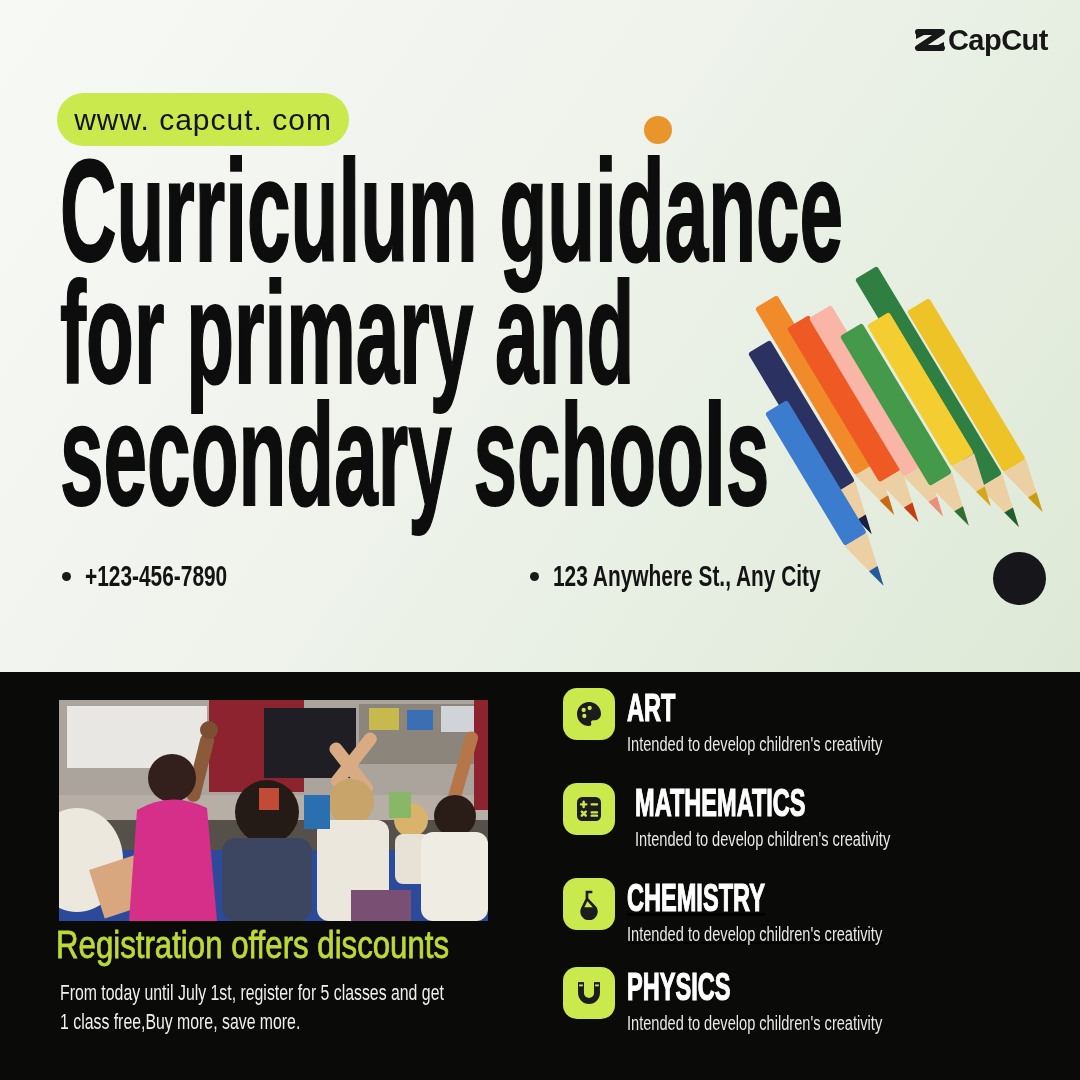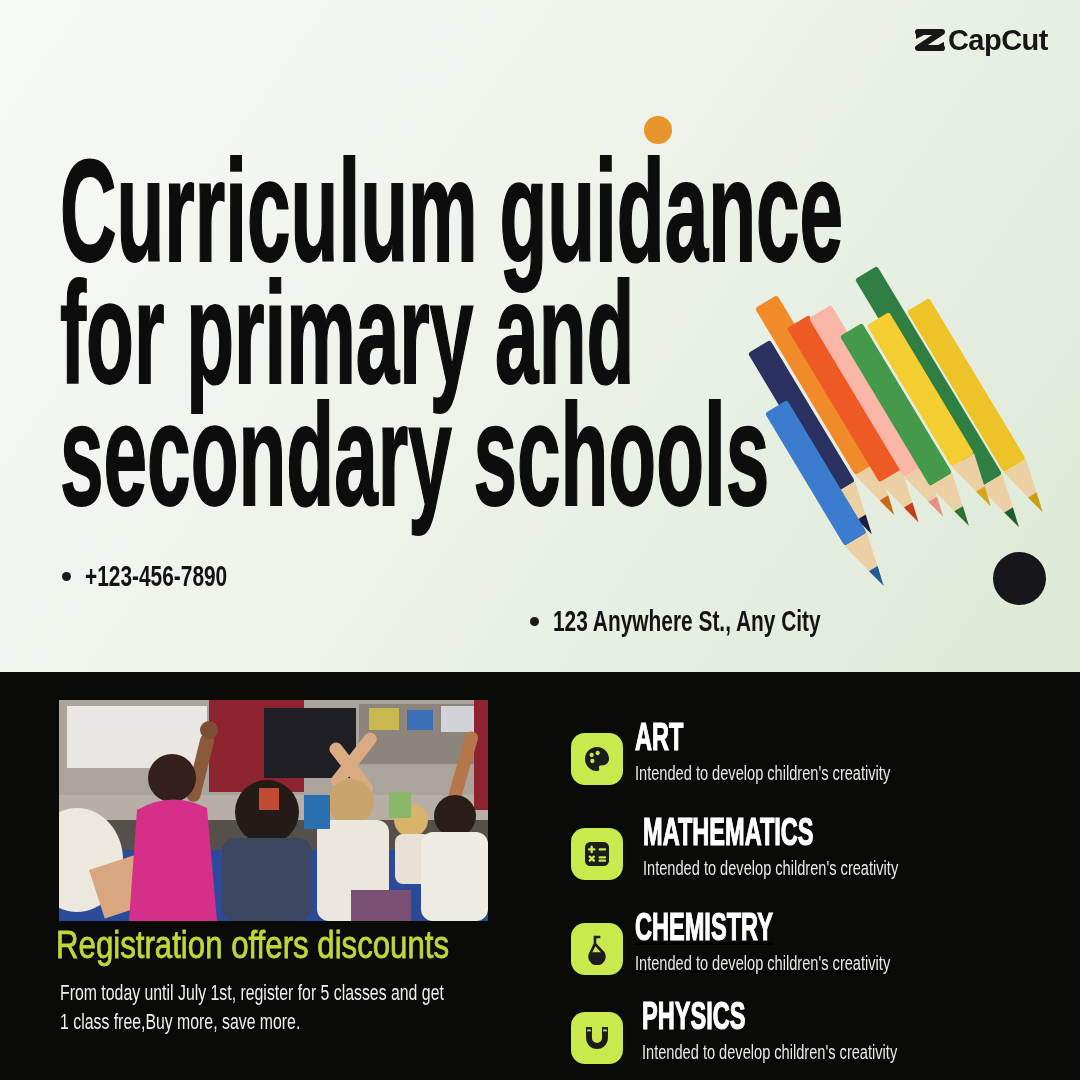--- a/index.html
+++ b/index.html
@@ -33,35 +33,35 @@
   .h-line {
     display:block; height:122px; font-size:145px; line-height:122px;
     font-weight:700; color:#0d0d0d; -webkit-text-stroke:2px #0d0d0d;
     white-space:nowrap; transform:scaleX(0.54); transform-origin:0 0;
   }
 
   .contact-item { position:absolute; top:560px; display:flex; align-items:center; z-index:3; }
   .contact-dot { width:9px; height:9px; border-radius:50%; background:#1a1a1a; margin-right:14px; flex:none; }
   .contact-text { font-size:29px; font-weight:700; color:#141414; white-space:nowrap;
     transform:scaleX(0.72); transform-origin:0 50%; }
-  .c1 { left:62px;justify-content:flex-end; } .c2 { left:278px; } .c3 { left:530px;margin-top:45px; }
+  .c1 { left:62px;justify-content:flex-end; } .c2 { left:278px; } .c3 { left:530px; }
 
   
   .bottom-section { position:absolute; left:0; top:672px; width:1080px; height:408px; background:#0a0a08; }
   .photo { position:absolute; left:59px; top:28px; width:429px; height:221px; overflow:hidden; }
 
   .offer-title { position:absolute; left:56px; top:251px; font-size:39px; color:#bdd938;
     -webkit-text-stroke:0.8px #bdd938; white-space:nowrap; transform:scaleX(0.80); transform-origin:0 0; }
   .offer-body { position:absolute; left:60px; top:306px; }
   .offer-body div { font-size:22px; line-height:29px; color:#f0f0f0; white-space:nowrap;
     transform:scaleX(0.72); transform-origin:0 0; }
 
   .subjects { position:absolute; left:563px; top:14px; }
-  .subject-item { position:absolute; left:8px; display:flex; align-items:flex-end;margin-top:29px; }
-  .s1 { top:2px; } .s2 { top:97px;gap:8px; } .s3 { top:192px;text-decoration:underline; } .s4 { top:281px;gap:7px; }
+  .subject-item { position:absolute; left:0; display:flex; align-items:flex-start; }
+  .s1 { top:2px; } .s2 { top:97px;gap:8px; } .s3 { top:192px;text-decoration:underline; } .s4 { top:281px; }
   .subject-icon { width:52px; height:52px; background:#c9e94d; border-radius:14px; flex:none;
     display:flex; align-items:center; justify-content:center; }
   .subject-text { margin-left:12px; }
   .subject-name { font-size:38px; line-height:40px; font-weight:700; color:#ffffff;
     -webkit-text-stroke:1.2px #ffffff; white-space:nowrap;
     transform:scaleX(0.62); transform-origin:0 0; }
   .subject-desc { margin-top:5px; font-size:20px; color:#e9e9e9; white-space:nowrap;
     transform:scaleX(0.73); transform-origin:0 0; }
 </style>
 </head>
@@ -71,20 +71,23 @@
 
   <div class="logo">
     <svg width="36" height="28" viewBox="0 0 36 28">
       <path d="M6 5 L30 5 L6 21 L30 21" fill="none" stroke="#171717" stroke-width="6" stroke-linecap="round" stroke-linejoin="round"></path>
       <path d="M4 3 L12 8 L4 12 Z" fill="#171717"></path>
       <path d="M32 15 L24 19 L32 24 Z" fill="#171717"></path>
     </svg>
     <span class="logo-text">CapCut</span>
   </div>
 
+  <div class="website-pill">
+    <span>www. capcut. com</span>
+  </div>
 
   <div class="orange-dot"></div>
 
   <svg class="pencils" width="390" height="352" viewBox="0 0 390 352">
 
     <g transform="translate(178,18) rotate(-31)">
       <rect x="-13" y="-4" width="26" height="243" rx="3" fill="#2e7f41"></rect>
       <polygon points="-13,239 13,239 0,293" fill="#eccfa2"></polygon>
       <polygon points="-5,273 5,273 0,293" fill="#1f5e2d"></polygon>
     </g>

